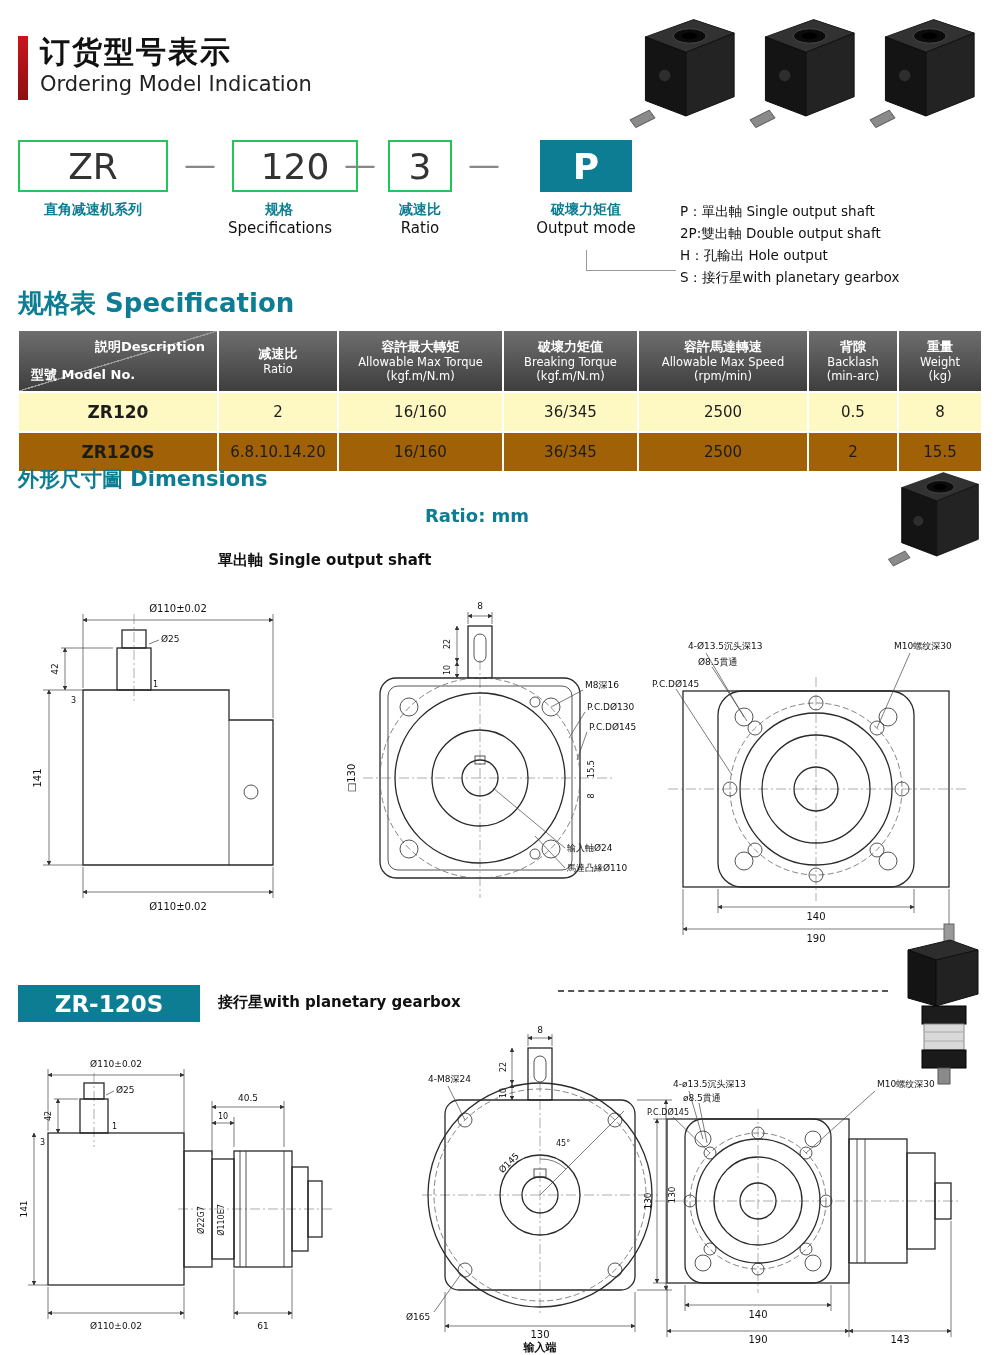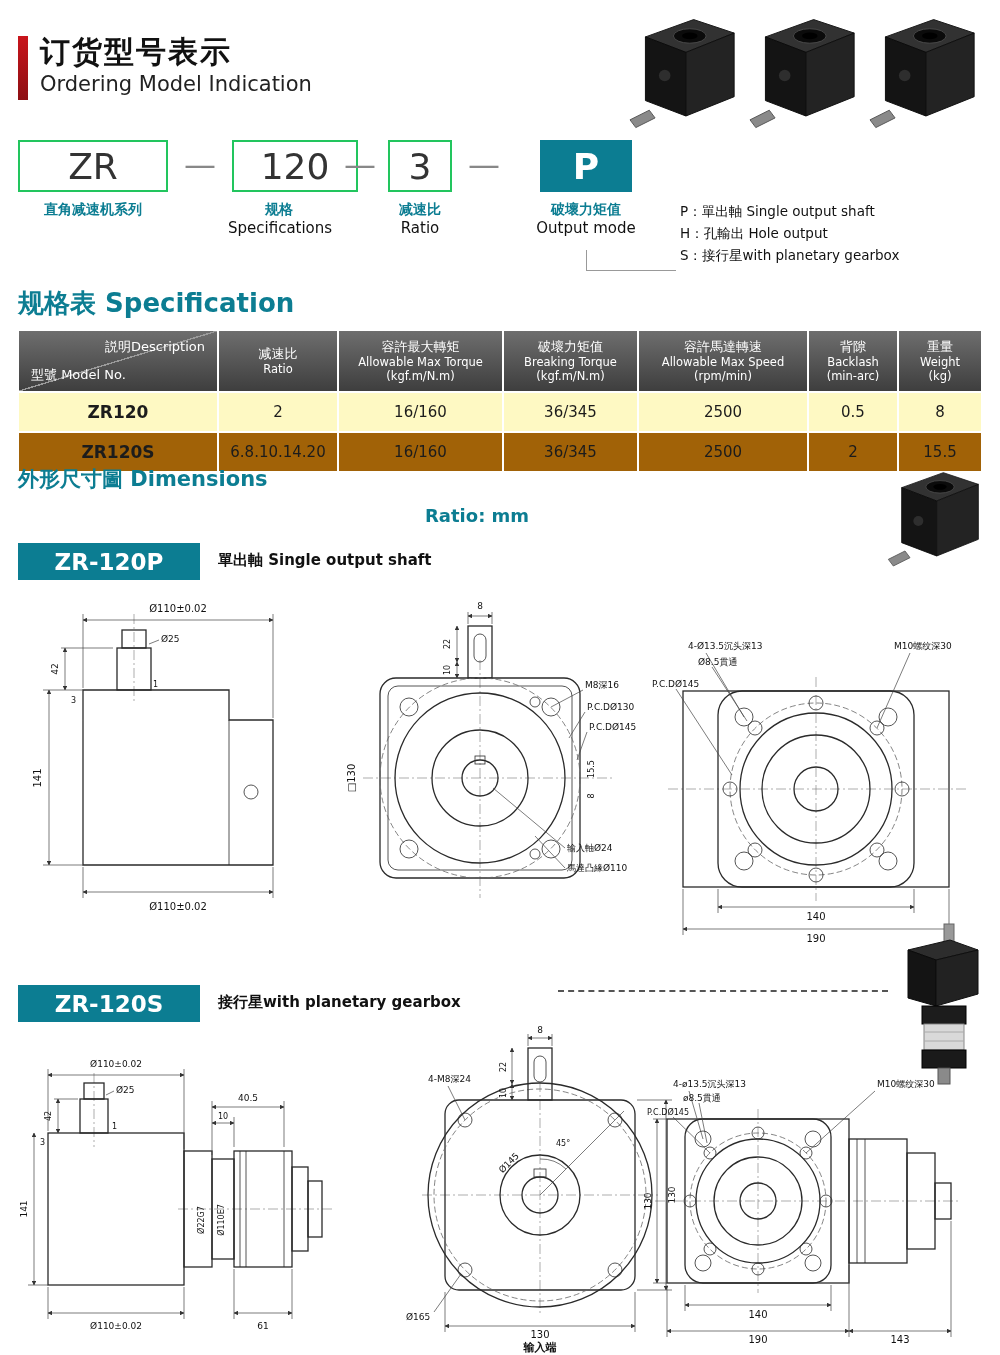--- a/index.html
+++ b/index.html
@@ -29,21 +29,21 @@
   .sec-title{font-weight:bold;color:var(--teal,#0c7d92)}
   .spec-title{left:18px;top:286px;font-size:26px}
   .dims-title{left:18px;top:465px;font-size:21px}
   .dims-unit{left:425px;top:505px;font-size:18px;font-weight:bold;color:var(--teal,#0c7d92)}
 
   
   .spec-table{left:18px;top:330px;width:964px}
   .tr{display:grid;grid-template-columns:200px 120px 165px 135px 170px 90px 84px}
   .th{height:62px;background:linear-gradient(180deg,#6e6e6e,#3e3e3e);border:1px solid #fff;color:#fff;
       display:flex;flex-direction:column;align-items:center;justify-content:center;text-align:center}
-  .th span{display:block;font-size:13px;line-height:1.25;font-weight:normal}
+  .th span{display:block;font-size:13px;line-height:1.25;font-weight:bold}
   .th span.en{font-size:11.5px;font-weight:normal}
   .th.corner{position:relative;background:
       linear-gradient(to bottom right,rgba(0,0,0,0) calc(50% - 0.7px),#9a9a9a calc(50% - 0.7px),#9a9a9a calc(50% + 0.7px),rgba(0,0,0,0) calc(50% + 0.7px)),
       linear-gradient(180deg,#6e6e6e,#3e3e3e)}
   .corner-top{position:absolute;top:8px;right:12px;font-size:13px;font-weight:bold}
   .corner-bottom{position:absolute;bottom:8px;left:12px;font-size:13px;font-weight:bold}
   .td{height:40px;display:flex;align-items:center;justify-content:center;font-size:15px;color:#1c1c1c;
       background:#fef9c3;border:1px solid #fff}
   .row1 .td{background:#a16207}
   .td.model{font-weight:bold;font-size:17px}
@@ -122,20 +122,21 @@
   </div>
   <div class="abs seg-label" style="left:520px;width:132px">
     <span class="zh">破壞力矩值</span>
     <span class="en">Output mode</span>
   </div>
 
   <div class="abs conn-v"></div>
   <div class="abs conn-h"></div>
   <div class="abs legend">
     <div>P：單出軸 Single output shaft</div>
+    <div>2P:雙出軸 Double output shaft</div>
     <div>H：孔輸出 Hole output</div>
     <div>S：接行星with planetary gearbox</div>
   </div>
 
   <div class="abs sec-title spec-title">规格表 Specification</div>
 
   <div class="abs spec-table">
     <div class="tr">
       <div class="th corner">
         <span class="corner-top">説明Description</span>
@@ -191,21 +192,20 @@
       <div class="td">15.5</div>
     </div>
   </div>
 
   <div class="abs sec-title dims-title">外形尺寸圖 Dimensions</div>
   <div class="abs dims-unit">Ratio: mm</div>
   <svg class="abs" style="left:885px;top:462px" width="100" height="118" viewBox="0 0 120 140">
       <use href="#gbox"></use>
     </svg>
 
-  <div class="abs badge" style="left:18px;top:543px">ZR-120P</div>
   <div class="abs badge-desc" style="left:218px;top:551px">單出軸 Single output shaft</div>
 
   <svg class="abs tech" style="left:25px;top:600px" width="300" height="320" viewBox="0 0 300 320">
     <line class="cl" x1="109" y1="14" x2="109" y2="102"></line>
     <g>
       <rect class="obj" x="97" y="30" width="24" height="18"></rect>
       <rect class="obj" x="92" y="48" width="34" height="42"></rect>
       <polygon class="obj" points="58,90 204,90 204,120 248,120 248,265 58,265"></polygon>
       <line class="obj2" x1="204" y1="120" x2="204" y2="265"></line>
       <circle class="obj2" cx="226" cy="192" r="7"></circle>

